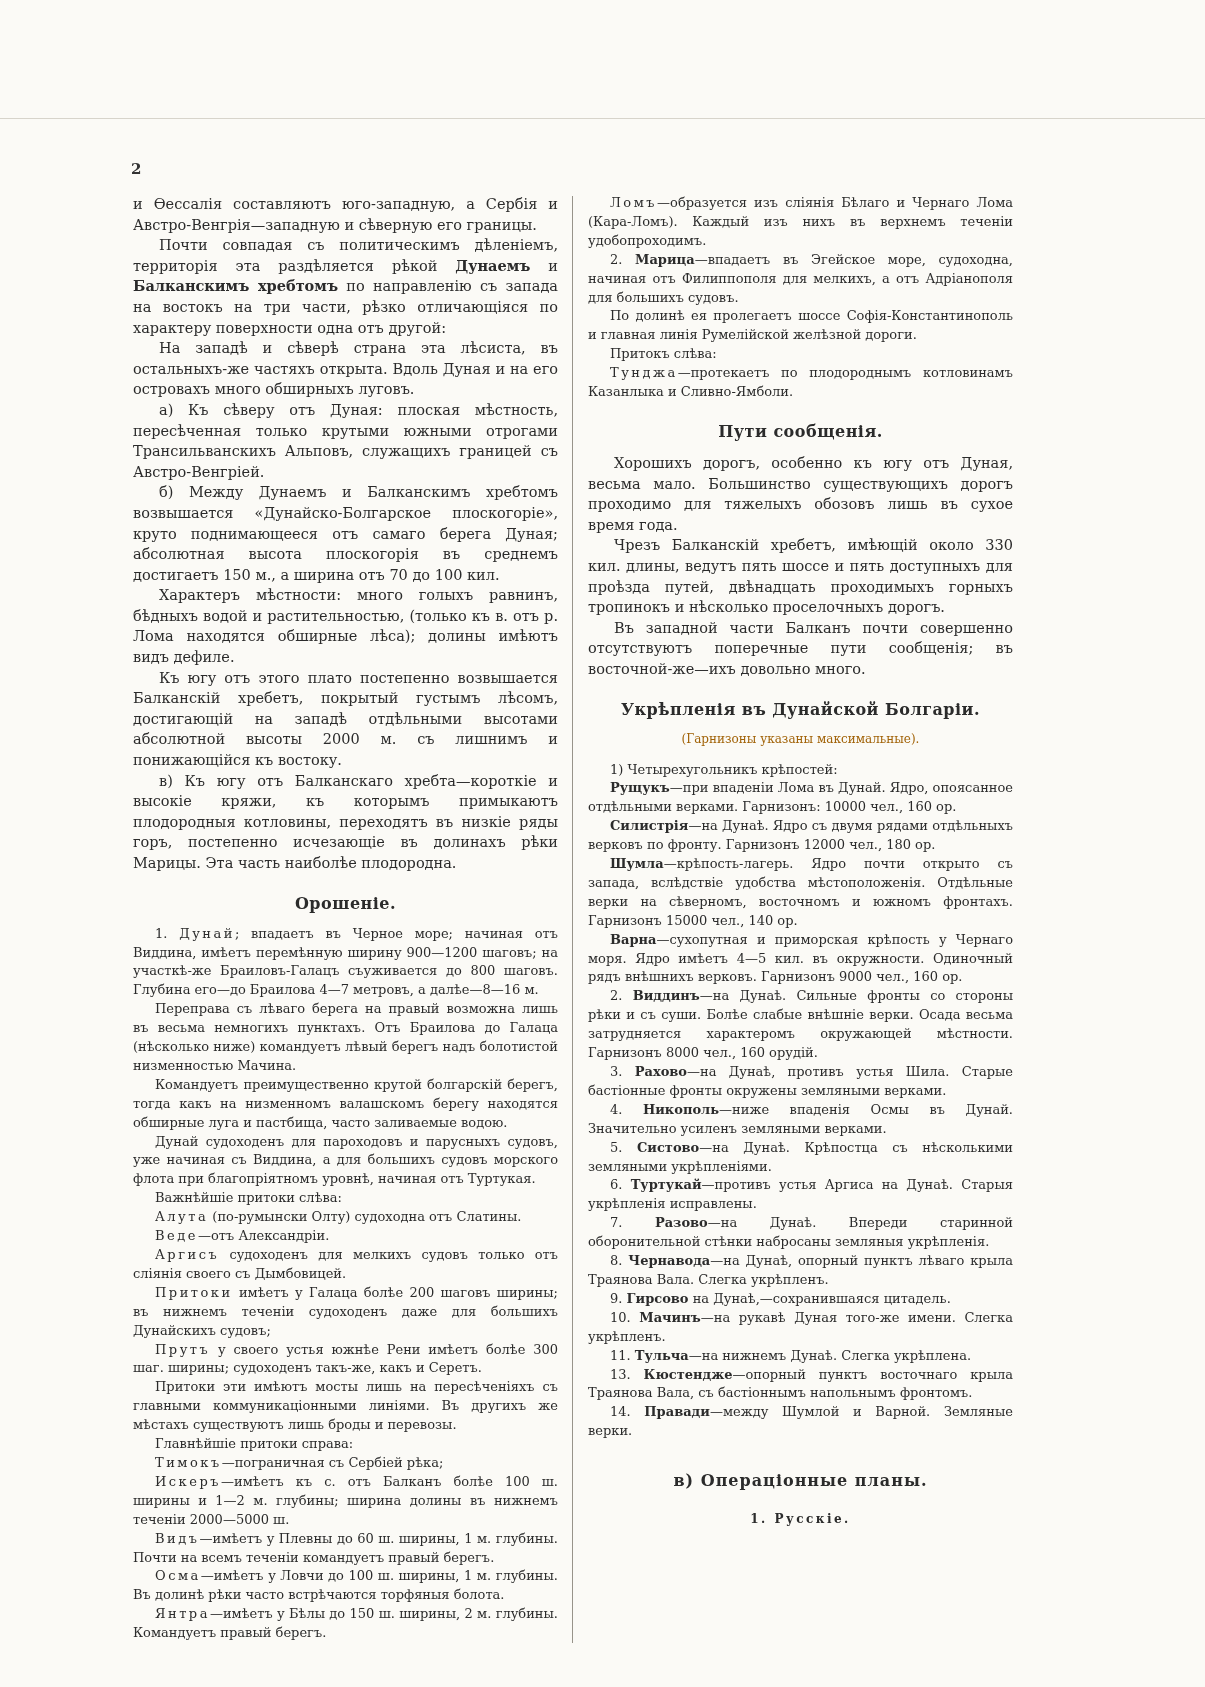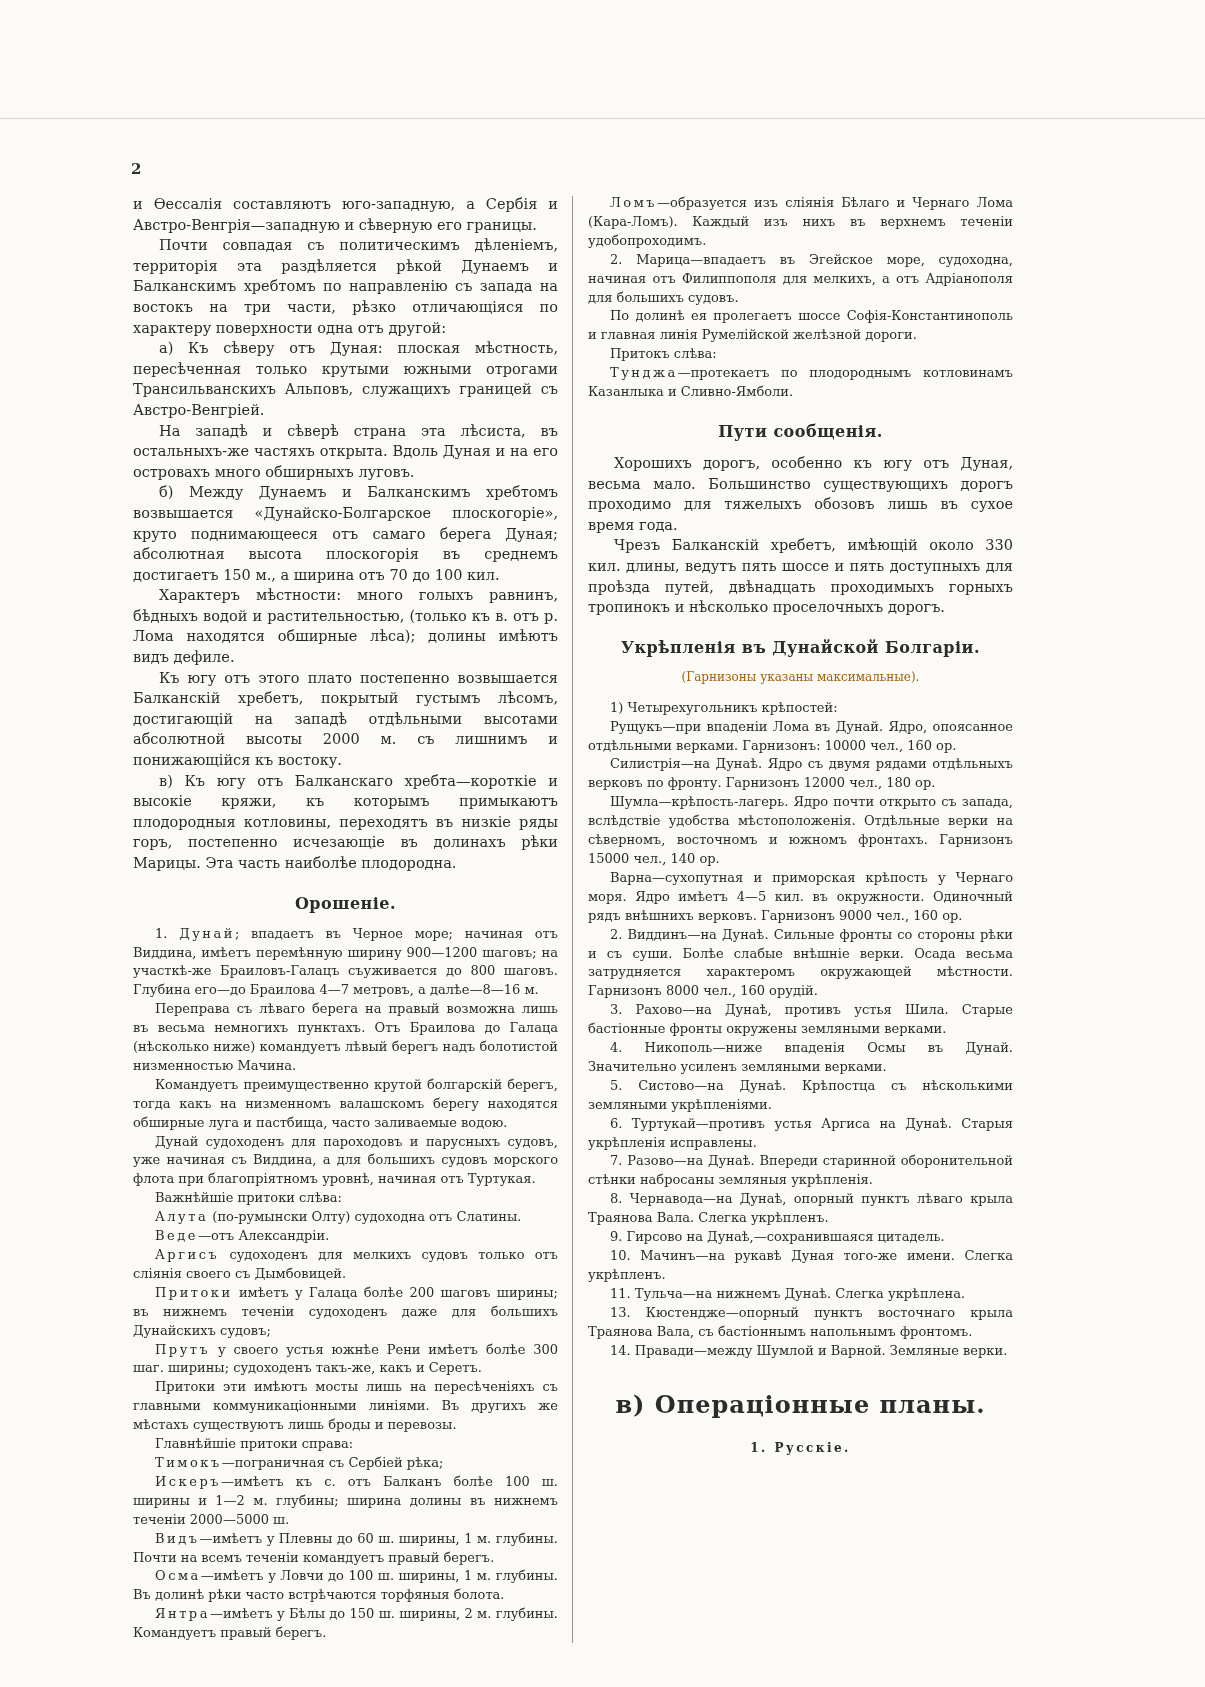--- a/index.html
+++ b/index.html
@@ -7,38 +7,38 @@
   .page{position:relative;width:1205px;height:1687px;background:#fbfaf6;color:#2b2b2b;overflow:hidden;}
   .top-rule{position:absolute;left:0;top:118px;width:1205px;height:1px;background:#d7d4cb;}
   .pageno{position:absolute;left:131px;top:160px;font-size:15px;font-weight:bold;color:#333;}
   .content{position:absolute;left:133px;top:194px;width:880px;display:flex;align-items:flex-start;}
   .col{width:425px;text-align:justify;}
   .divider{width:1px;align-self:stretch;min-height:1445px;background:#97938a;margin:2px 15px 0 14px;}
   .col p{margin:0;font-size:14.5px;line-height:20.6px;text-indent:26px;}
   .col p.ni{text-indent:0;}
   .col p.sm{font-size:13px;line-height:18.9px;text-indent:22px;}
   .col h2{font-weight:bold;text-align:center;text-indent:0;margin:20px 0 12px;font-size:16px;letter-spacing:.5px;}
-  .col h2.hlg{font-size:24px;letter-spacing:1px;margin:30px 0 8px;text-align:center;}
+  .col h2.hlg{font-size:16px;letter-spacing:1px;margin:30px 0 8px;text-align:center;}
   .col h2.hmd{font-size:12px;letter-spacing:2.5px;margin:22px 0 18px;}
   .col p.sub{text-align:center;text-indent:0;font-size:12px;line-height:16px;margin:0 0 14px;color:#a16207;}
-  .b{font-weight:normal;}
+  .b{font-weight:bold;}
   .sp{letter-spacing:2.5px;}
 </style>
 </head>
 <body>
 
 <div class="page">
   <div class="top-rule"></div>
   <div class="pageno">2</div>
   <div class="content">
     <div class="col col-left">
         <p class="ni"><span>и Ѳессалія составляютъ юго-западную, а Сербія и Австро-Венгрія—западную и сѣверную его границы.</span></p>
         <p><span>Почти совпадая съ политическимъ дѣленіемъ, территорія эта раздѣляется рѣкой </span><span class="b">Дунаемъ</span><span> и </span><span class="b">Балканскимъ хребтомъ</span><span> по направленію съ запада на востокъ на три части, рѣзко отличающіяся по характеру поверхности одна отъ другой:</span></p>
+        <p><span>На западѣ и сѣверѣ страна эта лѣсиста, въ остальныхъ-же частяхъ открыта. Вдоль Дуная и на его островахъ много обширныхъ луговъ.</span></p>
         <p><span>а) Къ сѣверу отъ Дуная: плоская мѣстность, пересѣченная только крутыми южными отрогами Трансильванскихъ Альповъ, служащихъ границей съ Австро-Венгріей.</span></p>
-        <p><span>На западѣ и сѣверѣ страна эта лѣсиста, въ остальныхъ-же частяхъ открыта. Вдоль Дуная и на его островахъ много обширныхъ луговъ.</span></p>
         <p><span>б) Между Дунаемъ и Балканскимъ хребтомъ возвышается «Дунайско-Болгарское плоскогоріе», круто поднимающееся отъ самаго берега Дуная; абсолютная высота плоскогорія въ среднемъ достигаетъ 150 м., а ширина отъ 70 до 100 кил.</span></p>
         <p><span>Характеръ мѣстности: много голыхъ равнинъ, бѣдныхъ водой и растительностью, (только къ в. отъ р. Лома находятся обширные лѣса); долины имѣютъ видъ дефиле.</span></p>
         <p><span>Къ югу отъ этого плато постепенно возвышается Балканскій хребетъ, покрытый густымъ лѣсомъ, достигающій на западѣ отдѣльными высотами абсолютной высоты 2000 м. съ лишнимъ и понижающійся къ востоку.</span></p>
         <p><span>в) Къ югу отъ Балканскаго хребта—короткіе и высокіе кряжи, къ которымъ примыкаютъ плодородныя котловины, переходятъ въ низкіе ряды горъ, постепенно исчезающіе въ долинахъ рѣки Марицы. Эта часть наиболѣе плодородна.</span></p>
         <h2><span>Орошеніе.</span></h2>
         <p class="sm"><span>1. </span><span class="sp">Дунай</span><span>; впадаетъ въ Черное море; начиная отъ Виддина, имѣетъ перемѣнную ширину 900—1200 шаговъ; на участкѣ-же Браиловъ-Галацъ съуживается до 800 шаговъ. Глубина его—до Браилова 4—7 метровъ, а далѣе—8—16 м.</span></p>
         <p class="sm"><span>Переправа съ лѣваго берега на правый возможна лишь въ весьма немногихъ пунктахъ. Отъ Браилова до Галаца (нѣсколько ниже) командуетъ лѣвый берегъ надъ болотистой низменностью Мачина.</span></p>
         <p class="sm"><span>Командуетъ преимущественно крутой болгарскій берегъ, тогда какъ на низменномъ валашскомъ берегу находятся обширные луга и пастбища, часто заливаемые водою.</span></p>
         <p class="sm"><span>Дунай судоходенъ для пароходовъ и парусныхъ судовъ, уже начиная съ Виддина, а для большихъ судовъ морского флота при благопріятномъ уровнѣ, начиная отъ Туртукая.</span></p>
         <p class="sm"><span>Важнѣйшіе притоки слѣва:</span></p>
@@ -58,20 +58,21 @@
     <div class="divider"></div>
     <div class="col col-right">
         <p class="sm ni"><span class="sp">Ломъ</span><span>—образуется изъ сліянія Бѣлаго и Чернаго Лома (Кара-Ломъ). Каждый изъ нихъ въ верхнемъ теченіи удобопроходимъ.</span></p>
         <p class="sm"><span>2. </span><span class="b">Марица</span><span>—впадаетъ въ Эгейское море, судоходна, начиная отъ Филиппополя для мелкихъ, а отъ Адріанополя для большихъ судовъ.</span></p>
         <p class="sm"><span>По долинѣ ея пролегаетъ шоссе Софія-Константинополь и главная линія Румелійской желѣзной дороги.</span></p>
         <p class="sm"><span>Притокъ слѣва:</span></p>
         <p class="sm"><span class="sp">Тунджа</span><span>—протекаетъ по плодороднымъ котловинамъ Казанлыка и Сливно-Ямболи.</span></p>
         <h2><span>Пути сообщенія.</span></h2>
         <p><span>Хорошихъ дорогъ, особенно къ югу отъ Дуная, весьма мало. Большинство существующихъ дорогъ проходимо для тяжелыхъ обозовъ лишь въ сухое время года.</span></p>
         <p><span>Чрезъ Балканскій хребетъ, имѣющій около 330 кил. длины, ведутъ пять шоссе и пять доступныхъ для проѣзда путей, двѣнадцать проходимыхъ горныхъ тропинокъ и нѣсколько проселочныхъ дорогъ.</span></p>
+        <p><span>Въ западной части Балканъ почти совершенно отсутствуютъ поперечные пути сообщенія; въ восточной-же—ихъ довольно много.</span></p>
         <h2><span>Укрѣпленія въ Дунайской Болгаріи.</span></h2>
         <p class="sub"><span>(Гарнизоны указаны максимальные).</span></p>
         <p class="sm"><span>1) Четырехугольникъ крѣпостей:</span></p>
         <p class="sm"><span class="b">Рущукъ</span><span>—при впаденіи Лома въ Дунай. Ядро, опоясанное отдѣльными верками. Гарнизонъ: 10000 чел., 160 ор.</span></p>
         <p class="sm"><span class="b">Силистрія</span><span>—на Дунаѣ. Ядро съ двумя рядами отдѣльныхъ верковъ по фронту. Гарнизонъ 12000 чел., 180 ор.</span></p>
         <p class="sm"><span class="b">Шумла</span><span>—крѣпость-лагерь. Ядро почти открыто съ запада, вслѣдствіе удобства мѣстоположенія. Отдѣльные верки на сѣверномъ, восточномъ и южномъ фронтахъ. Гарнизонъ 15000 чел., 140 ор.</span></p>
         <p class="sm"><span class="b">Варна</span><span>—сухопутная и приморская крѣпость у Чернаго моря. Ядро имѣетъ 4—5 кил. въ окружности. Одиночный рядъ внѣшнихъ верковъ. Гарнизонъ 9000 чел., 160 ор.</span></p>
         <p class="sm"><span>2. </span><span class="b">Виддинъ</span><span>—на Дунаѣ. Сильные фронты со стороны рѣки и съ суши. Болѣе слабые внѣшніе верки. Осада весьма затрудняется характеромъ окружающей мѣстности. Гарнизонъ 8000 чел., 160 орудій.</span></p>
         <p class="sm"><span>3. </span><span class="b">Рахово</span><span>—на Дунаѣ, противъ устья Шила. Старые бастіонные фронты окружены земляными верками.</span></p>
         <p class="sm"><span>4. </span><span class="b">Никополь</span><span>—ниже впаденія Осмы въ Дунай. Значительно усиленъ земляными верками.</span></p>

